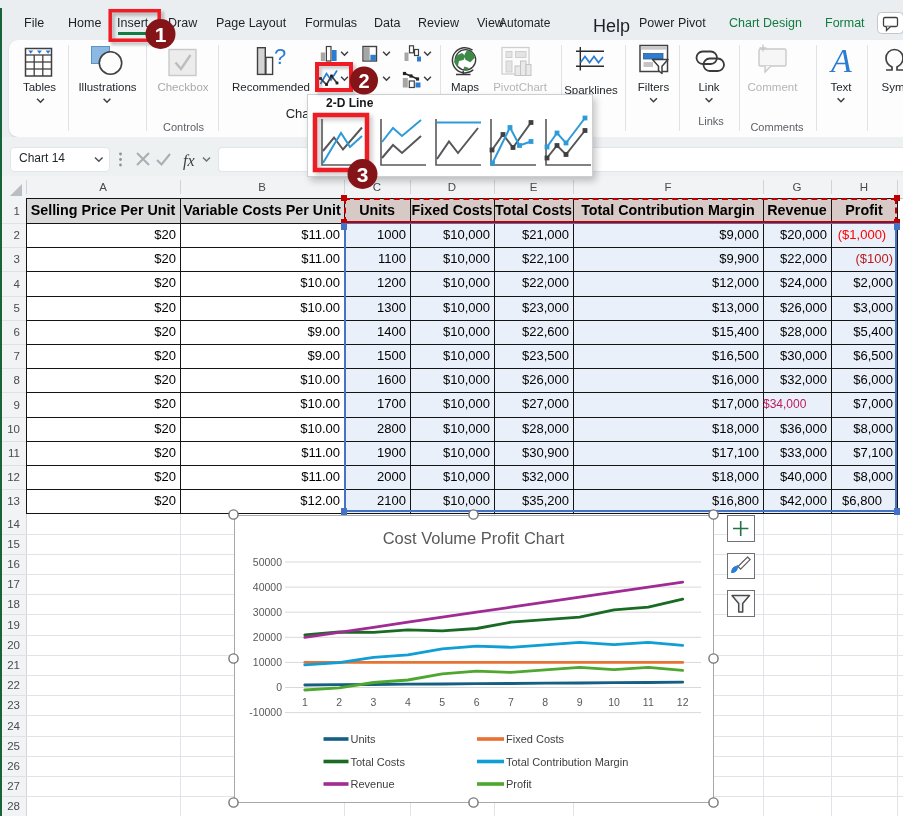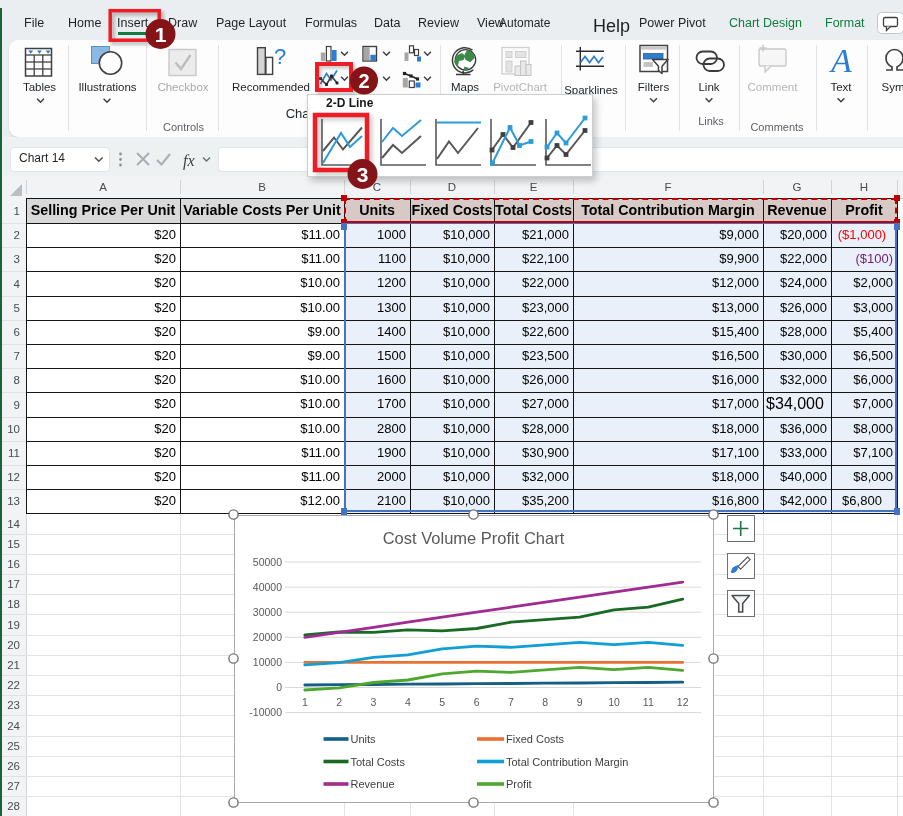--- a/index.html
+++ b/index.html
@@ -151,21 +151,21 @@
 <div class="abs" style="left:573px;top:223.0px;width:186px;height:24.2px;line-height:24.2px;font-size:13px;color:#000;text-align:right;overflow:hidden;white-space:nowrap">$9,000</div>
 <div class="abs" style="left:763px;top:223.0px;width:64px;height:24.2px;line-height:24.2px;font-size:13px;color:#000;text-align:right;overflow:hidden;white-space:nowrap">$20,000</div>
 <div class="abs" style="left:831px;top:223.0px;width:62px;height:24.2px;line-height:24.2px;font-size:13px;color:#ff0000;text-align:center;overflow:hidden;white-space:nowrap">($1,000)</div>
 <div class="abs" style="left:26px;top:247.2px;width:150px;height:24.2px;line-height:24.2px;font-size:13px;color:#000;text-align:right;overflow:hidden;white-space:nowrap">$20</div>
 <div class="abs" style="left:180px;top:247.2px;width:160px;height:24.2px;line-height:24.2px;font-size:13px;color:#000;text-align:right;overflow:hidden;white-space:nowrap">$11.00</div>
 <div class="abs" style="left:344px;top:247.2px;width:62px;height:24.2px;line-height:24.2px;font-size:13px;color:#000;text-align:right;overflow:hidden;white-space:nowrap">1100</div>
 <div class="abs" style="left:410px;top:247.2px;width:80px;height:24.2px;line-height:24.2px;font-size:13px;color:#000;text-align:right;overflow:hidden;white-space:nowrap">$10,000</div>
 <div class="abs" style="left:494px;top:247.2px;width:75px;height:24.2px;line-height:24.2px;font-size:13px;color:#000;text-align:right;overflow:hidden;white-space:nowrap">$22,100</div>
 <div class="abs" style="left:573px;top:247.2px;width:186px;height:24.2px;line-height:24.2px;font-size:13px;color:#000;text-align:right;overflow:hidden;white-space:nowrap">$9,900</div>
 <div class="abs" style="left:763px;top:247.2px;width:64px;height:24.2px;line-height:24.2px;font-size:13px;color:#000;text-align:right;overflow:hidden;white-space:nowrap">$22,000</div>
-<div class="abs" style="left:831px;top:247.2px;width:62px;height:24.2px;line-height:24.2px;font-size:13px;color:#701a75;text-align:right;overflow:hidden;white-space:nowrap">($100)</div>
+<div class="abs" style="left:831px;top:247.2px;width:62px;height:24.2px;line-height:24.2px;font-size:13px;color:#b91c1c;text-align:right;overflow:hidden;white-space:nowrap">($100)</div>
 <div class="abs" style="left:26px;top:271.4px;width:150px;height:24.2px;line-height:24.2px;font-size:13px;color:#000;text-align:right;overflow:hidden;white-space:nowrap">$20</div>
 <div class="abs" style="left:180px;top:271.4px;width:160px;height:24.2px;line-height:24.2px;font-size:13px;color:#000;text-align:right;overflow:hidden;white-space:nowrap">$10.00</div>
 <div class="abs" style="left:344px;top:271.4px;width:62px;height:24.2px;line-height:24.2px;font-size:13px;color:#000;text-align:right;overflow:hidden;white-space:nowrap">1200</div>
 <div class="abs" style="left:410px;top:271.4px;width:80px;height:24.2px;line-height:24.2px;font-size:13px;color:#000;text-align:right;overflow:hidden;white-space:nowrap">$10,000</div>
 <div class="abs" style="left:494px;top:271.4px;width:75px;height:24.2px;line-height:24.2px;font-size:13px;color:#000;text-align:right;overflow:hidden;white-space:nowrap">$22,000</div>
 <div class="abs" style="left:573px;top:271.4px;width:186px;height:24.2px;line-height:24.2px;font-size:13px;color:#000;text-align:right;overflow:hidden;white-space:nowrap">$12,000</div>
 <div class="abs" style="left:763px;top:271.4px;width:64px;height:24.2px;line-height:24.2px;font-size:13px;color:#000;text-align:right;overflow:hidden;white-space:nowrap">$24,000</div>
 <div class="abs" style="left:831px;top:271.4px;width:62px;height:24.2px;line-height:24.2px;font-size:13px;color:#000;text-align:right;overflow:hidden;white-space:nowrap">$2,000</div>
 <div class="abs" style="left:26px;top:295.6px;width:150px;height:24.2px;line-height:24.2px;font-size:13px;color:#000;text-align:right;overflow:hidden;white-space:nowrap">$20</div>
 <div class="abs" style="left:180px;top:295.6px;width:160px;height:24.2px;line-height:24.2px;font-size:13px;color:#000;text-align:right;overflow:hidden;white-space:nowrap">$10.00</div>
@@ -198,21 +198,21 @@
 <div class="abs" style="left:494px;top:368.2px;width:75px;height:24.2px;line-height:24.2px;font-size:13px;color:#000;text-align:right;overflow:hidden;white-space:nowrap">$26,000</div>
 <div class="abs" style="left:573px;top:368.2px;width:186px;height:24.2px;line-height:24.2px;font-size:13px;color:#000;text-align:right;overflow:hidden;white-space:nowrap">$16,000</div>
 <div class="abs" style="left:763px;top:368.2px;width:64px;height:24.2px;line-height:24.2px;font-size:13px;color:#000;text-align:right;overflow:hidden;white-space:nowrap">$32,000</div>
 <div class="abs" style="left:831px;top:368.2px;width:62px;height:24.2px;line-height:24.2px;font-size:13px;color:#000;text-align:right;overflow:hidden;white-space:nowrap">$6,000</div>
 <div class="abs" style="left:26px;top:392.4px;width:150px;height:24.2px;line-height:24.2px;font-size:13px;color:#000;text-align:right;overflow:hidden;white-space:nowrap">$20</div>
 <div class="abs" style="left:180px;top:392.4px;width:160px;height:24.2px;line-height:24.2px;font-size:13px;color:#000;text-align:right;overflow:hidden;white-space:nowrap">$10.00</div>
 <div class="abs" style="left:344px;top:392.4px;width:62px;height:24.2px;line-height:24.2px;font-size:13px;color:#000;text-align:right;overflow:hidden;white-space:nowrap">1700</div>
 <div class="abs" style="left:410px;top:392.4px;width:80px;height:24.2px;line-height:24.2px;font-size:13px;color:#000;text-align:right;overflow:hidden;white-space:nowrap">$10,000</div>
 <div class="abs" style="left:494px;top:392.4px;width:75px;height:24.2px;line-height:24.2px;font-size:13px;color:#000;text-align:right;overflow:hidden;white-space:nowrap">$27,000</div>
 <div class="abs" style="left:573px;top:392.4px;width:186px;height:24.2px;line-height:24.2px;font-size:13px;color:#000;text-align:right;overflow:hidden;white-space:nowrap">$17,000</div>
-<div class="abs" style="left:763px;top:392.4px;width:64px;height:24.2px;line-height:24.2px;font-size:16px;color:#000000;text-align:center;overflow:hidden;white-space:nowrap">$34,000</div>
+<div class="abs" style="left:763px;top:392.4px;width:64px;height:24.2px;line-height:24.2px;font-size:12px;color:#be185d;text-align:left;overflow:hidden;white-space:nowrap">$34,000</div>
 <div class="abs" style="left:831px;top:392.4px;width:62px;height:24.2px;line-height:24.2px;font-size:13px;color:#000;text-align:right;overflow:hidden;white-space:nowrap">$7,000</div>
 <div class="abs" style="left:26px;top:416.6px;width:150px;height:24.2px;line-height:24.2px;font-size:13px;color:#000;text-align:right;overflow:hidden;white-space:nowrap">$20</div>
 <div class="abs" style="left:180px;top:416.6px;width:160px;height:24.2px;line-height:24.2px;font-size:13px;color:#000;text-align:right;overflow:hidden;white-space:nowrap">$10.00</div>
 <div class="abs" style="left:344px;top:416.6px;width:62px;height:24.2px;line-height:24.2px;font-size:13px;color:#000;text-align:right;overflow:hidden;white-space:nowrap">2800</div>
 <div class="abs" style="left:410px;top:416.6px;width:80px;height:24.2px;line-height:24.2px;font-size:13px;color:#000;text-align:right;overflow:hidden;white-space:nowrap">$10,000</div>
 <div class="abs" style="left:494px;top:416.6px;width:75px;height:24.2px;line-height:24.2px;font-size:13px;color:#000;text-align:right;overflow:hidden;white-space:nowrap">$28,000</div>
 <div class="abs" style="left:573px;top:416.6px;width:186px;height:24.2px;line-height:24.2px;font-size:13px;color:#000;text-align:right;overflow:hidden;white-space:nowrap">$18,000</div>
 <div class="abs" style="left:763px;top:416.6px;width:64px;height:24.2px;line-height:24.2px;font-size:13px;color:#000;text-align:right;overflow:hidden;white-space:nowrap">$36,000</div>
 <div class="abs" style="left:831px;top:416.6px;width:62px;height:24.2px;line-height:24.2px;font-size:13px;color:#000;text-align:right;overflow:hidden;white-space:nowrap">$8,000</div>
 <div class="abs" style="left:26px;top:440.8px;width:150px;height:24.2px;line-height:24.2px;font-size:13px;color:#000;text-align:right;overflow:hidden;white-space:nowrap">$20</div>

